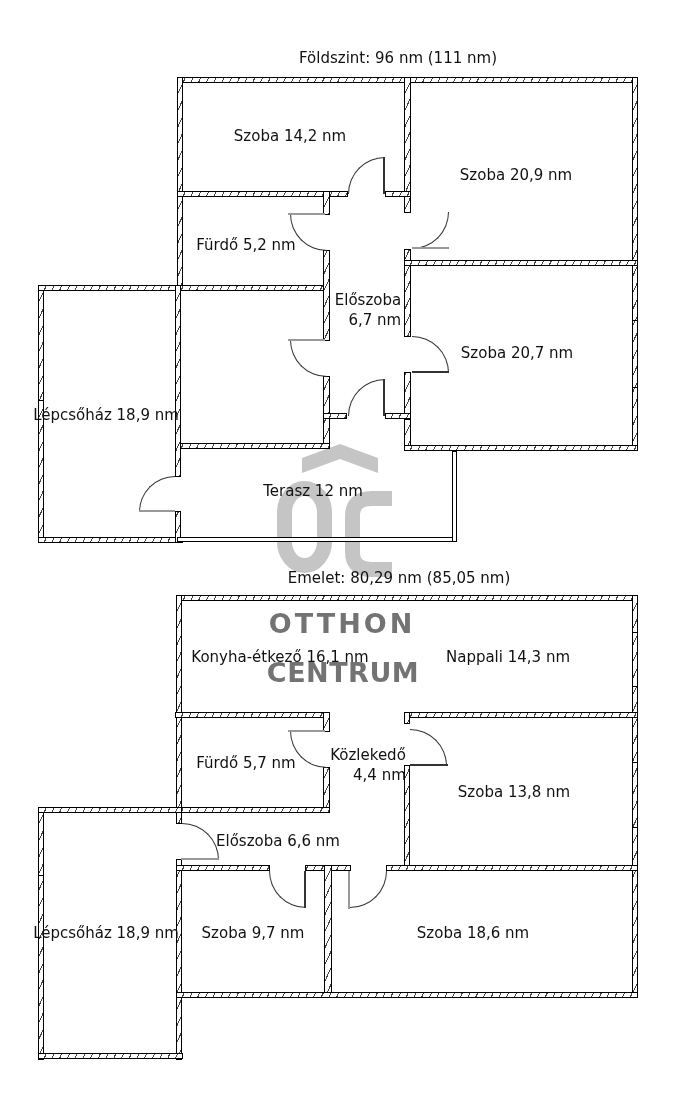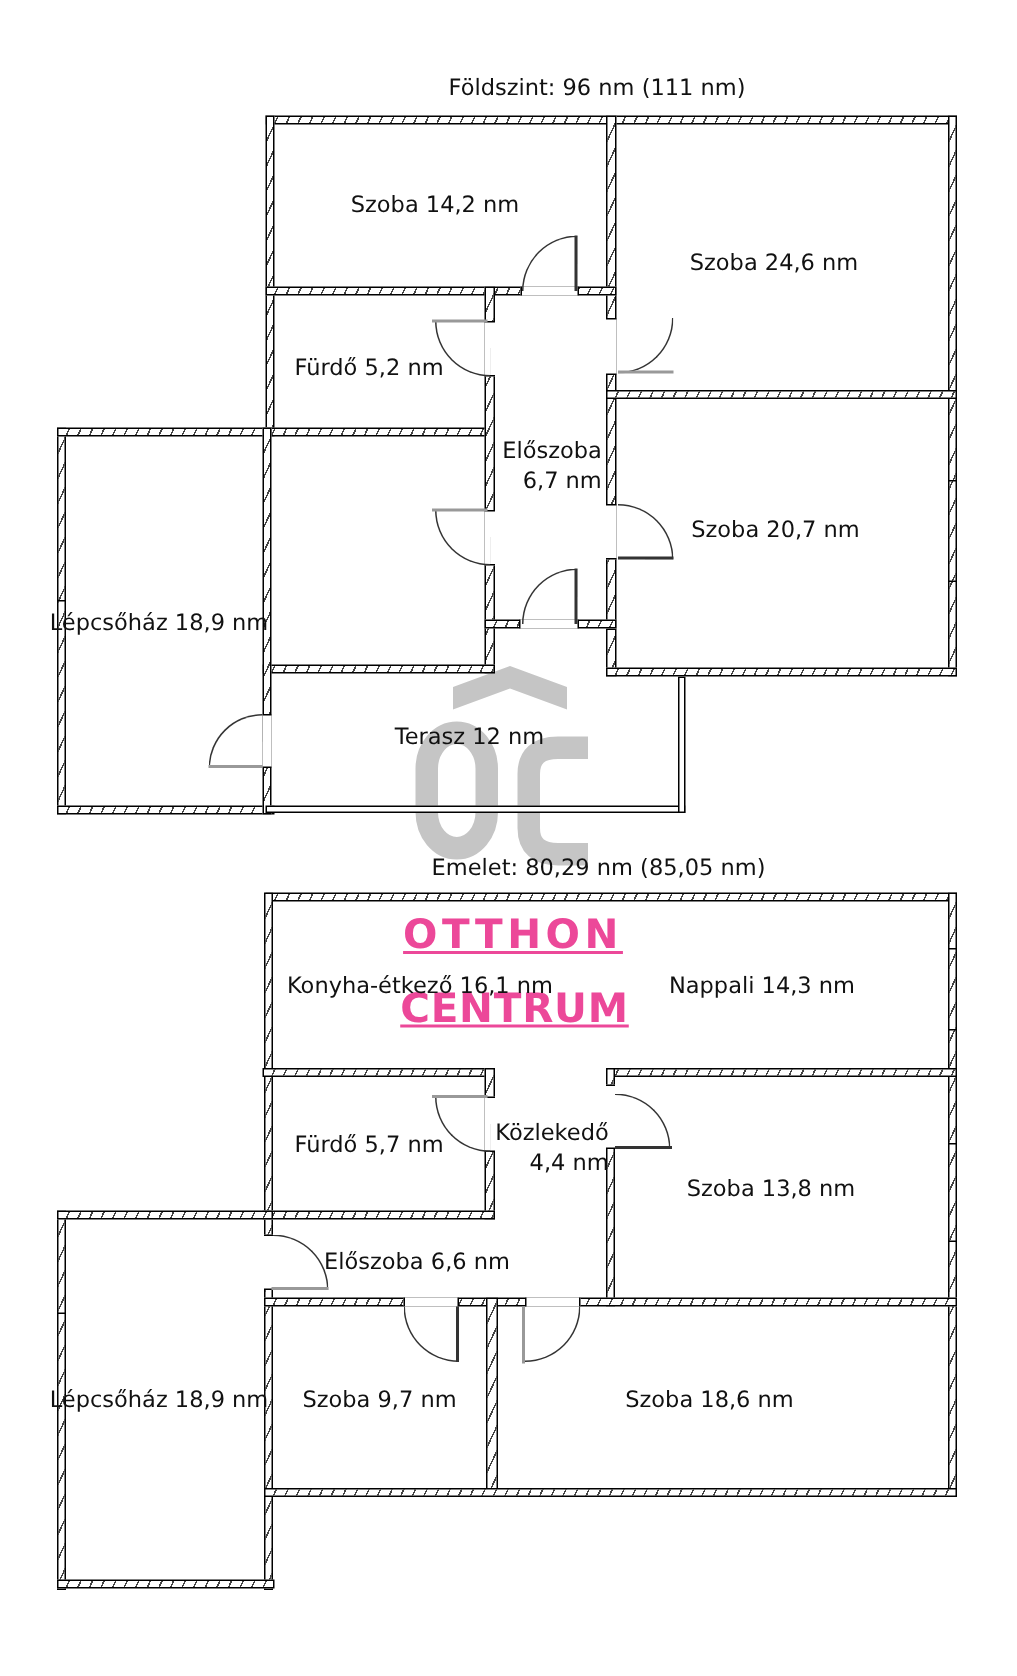--- a/index.html
+++ b/index.html
@@ -11,21 +11,21 @@
   .wall{position:absolute;box-sizing:border-box;border:1px solid #000;z-index:1;
         background-color:#fff;
         background-image:repeating-linear-gradient(115deg,#fff 0px,#fff 6px,#444 6px,#444 7px);}
   .wallthin{position:absolute;box-sizing:border-box;border:1px solid #000;background:#fff;z-index:1;}
   .gap{position:absolute;background:#fff;z-index:2;box-sizing:border-box;}
   .gap.h{border-left:1px solid #000;border-right:1px solid #000;}
   .gap.v{border-top:1px solid #000;border-bottom:1px solid #000;}
   .arc{position:absolute;box-sizing:border-box;z-index:3;}
   .leaf{position:absolute;z-index:3;}
   .tick{position:absolute;background:#000;z-index:2;}
-  .wm-text{position:absolute;transform:translateX(-50%);color:#ec4899;font-weight:bold;z-index:0;white-space:nowrap;text-decoration:underline;}
+  .wm-text{position:absolute;transform:translateX(-50%);color:#737373;font-weight:bold;z-index:0;white-space:nowrap;}
   #wm-svg{position:absolute;z-index:0;}
 </style>
 </head>
 <body>
 
 <div id="page">
 
   <svg id="wm-svg" style="left:250px;top:415px;" width="170" height="290" viewBox="250 415 170 290">
     <path d="M302,473 L302,458 L340,444 L378,458 L378,473 L340,459 Z" fill="#c5c5c5"></path>
     <rect x="284.5" y="488.5" width="40" height="77" rx="20" ry="24" fill="none" stroke="#c5c5c5" stroke-width="15"></rect>
@@ -83,21 +83,21 @@
   <div class="arc" style="left:412px;top:212px;width:37px;height:37px;border-bottom:1px solid #333;border-right:1px solid #333;border-radius:0 0 100% 0;"></div>
   <div class="leaf" style="left:412px;top:247px;width:37px;height:2px;background:#999;"></div>
 
   <div class="arc" style="left:412px;top:336px;width:37px;height:37px;border-top:1px solid #333;border-right:1px solid #333;border-radius:0 100% 0 0;"></div>
   <div class="leaf" style="left:412px;top:371px;width:37px;height:2px;background:#333;"></div>
 
   <div class="arc" style="left:139px;top:476px;width:36px;height:36px;border-top:1px solid #333;border-left:1px solid #333;border-radius:100% 0 0 0;"></div>
   <div class="leaf" style="left:139px;top:510px;width:36px;height:2px;background:#999;"></div>
 
   <div class="room-label" style="left:290px;top:136px;">Szoba 14,2 nm</div>
-  <div class="room-label" style="left:516px;top:175px;">Szoba 24,6 nm</div>
+  <div class="room-label" style="left:516px;top:175px;">Szoba 20,9 nm</div>
   <div class="room-label" style="left:246px;top:245px;">Fürdő 5,2 nm</div>
   <div class="room-label" style="left:368px;top:310px;">Előszoba
 6,7 nm</div>
   <div class="room-label" style="left:517px;top:353px;">Szoba 20,7 nm</div>
   <div class="room-label" style="left:106px;top:415px;">Lépcsőház 18,9 nm</div>
   <div class="room-label" style="left:313px;top:491px;">Terasz 12 nm</div>
 
   <div class="floor-title" style="left:399px;top:578px;">Emelet: 80,29 nm (85,05 nm)</div>
 
   <div class="wall" style="left:177px;top:595px;width:461px;height:6px;"></div>

